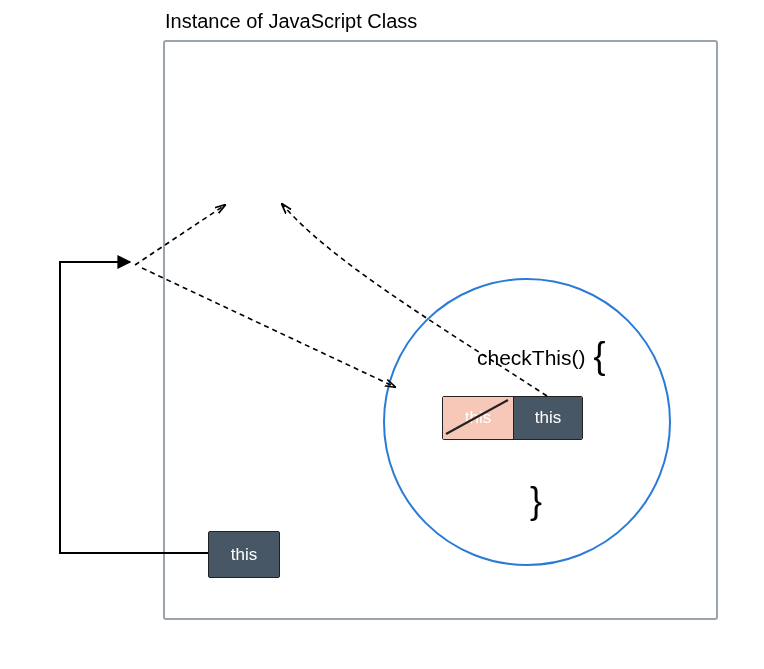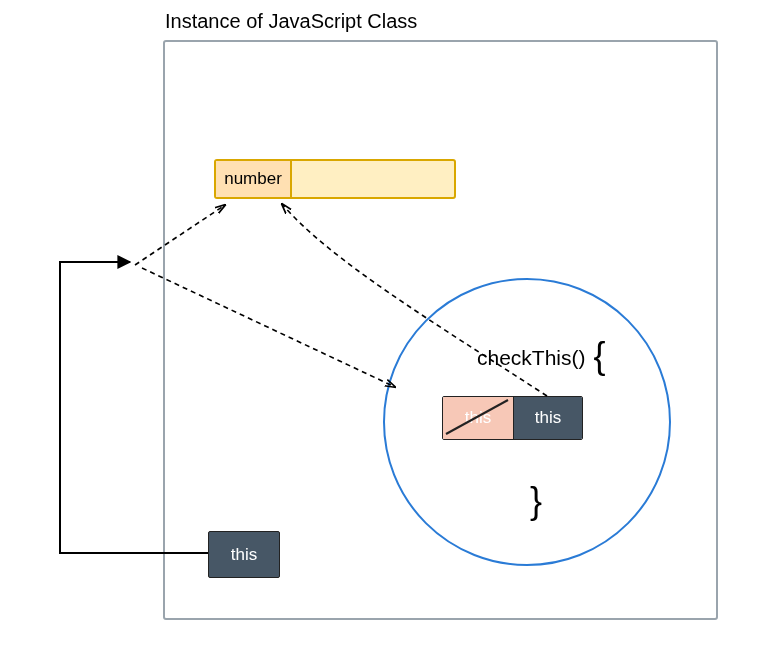--- a/index.html
+++ b/index.html
@@ -140,23 +140,20 @@
 </style>
 </head>
 <body>
 
 <div class="canvas">
 
   <div class="title">Instance of JavaScript Class</div>
 
   <div class="outer-box"></div>
 
-  <div class="number-group">
-    <div class="number-label">number</div>
-  </div>
 
   <div class="circle"></div>
 
   <div class="check-this">
     <span>checkThis()</span>
     <span class="brace-open">{</span>
   </div>
 
   <div class="this-pair">
     <div class="this-pink">this</div>

